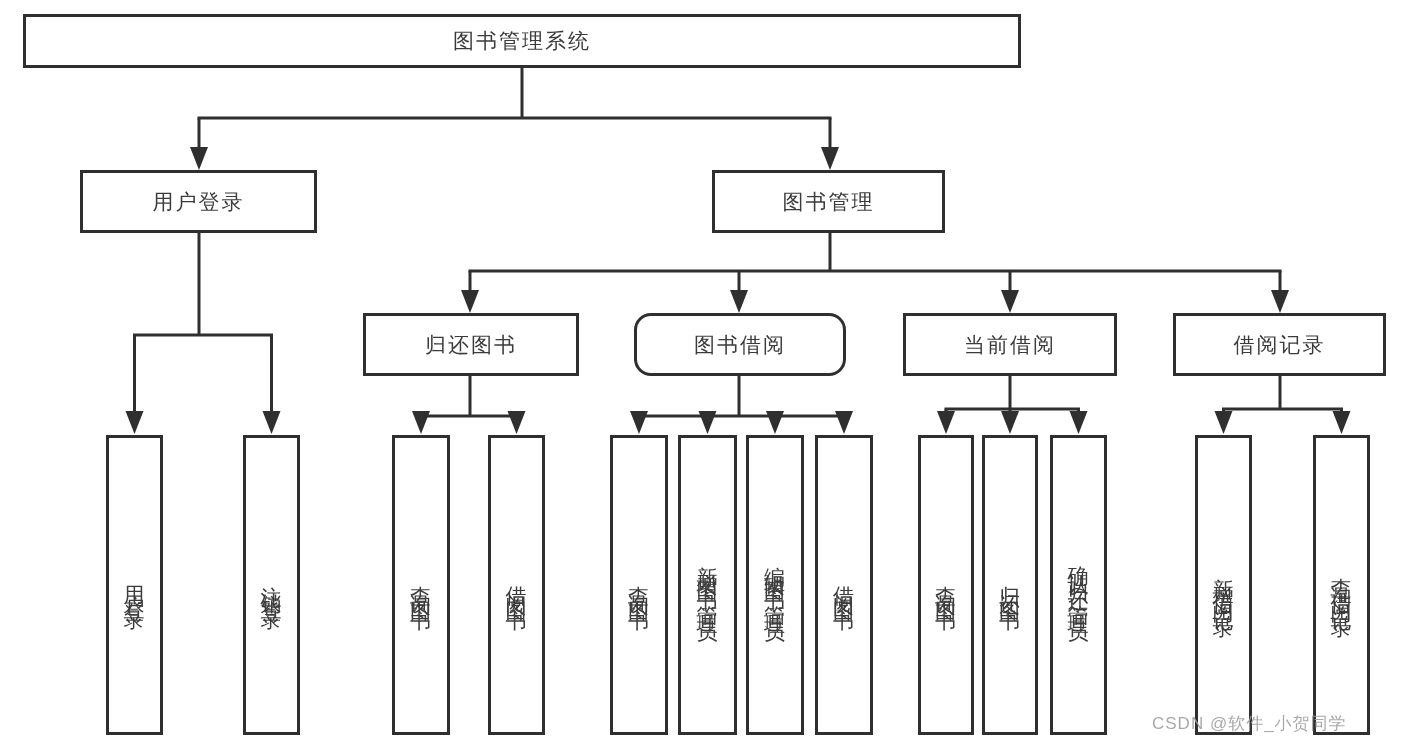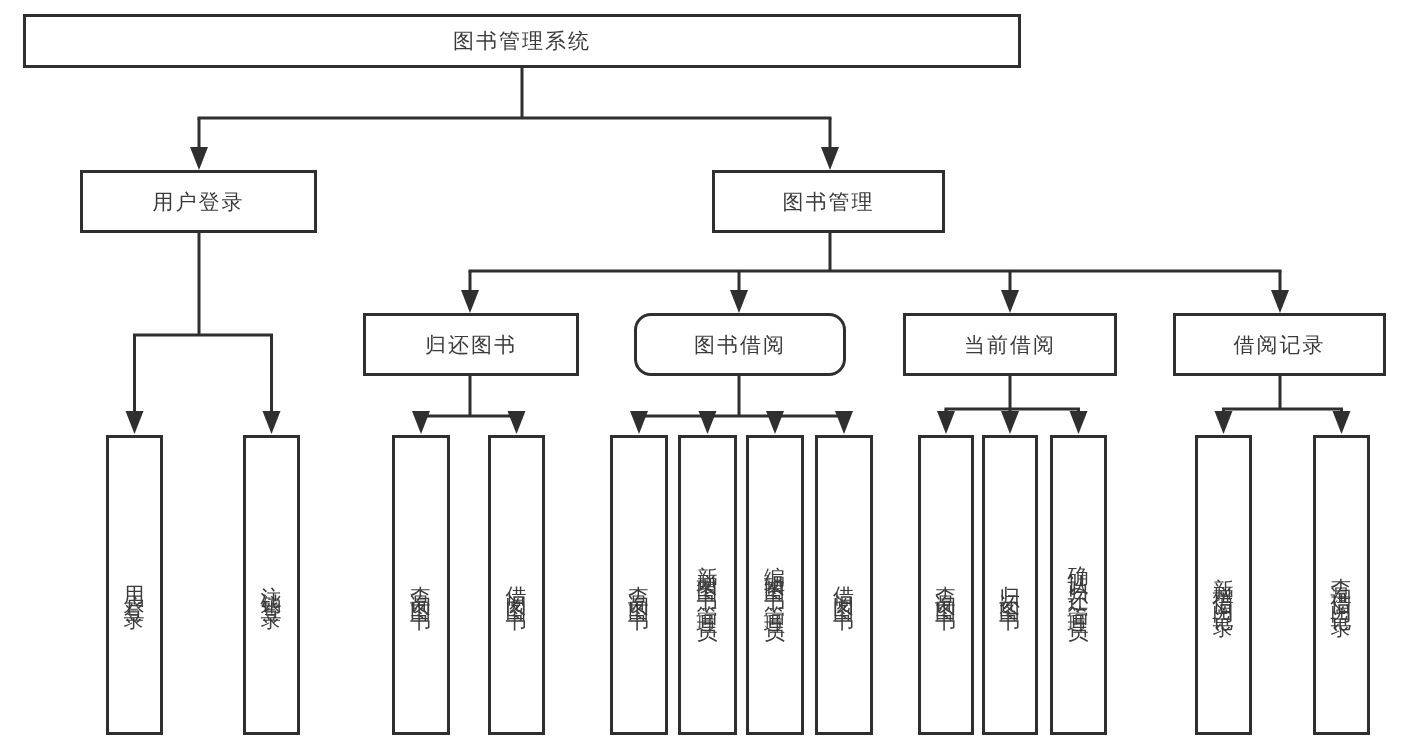--- a/index.html
+++ b/index.html
@@ -175,14 +175,15 @@
   <div class="node leaf" id="leaf-d3">
     <span class="vtext">确认归还（管理员）</span>
   </div>
   <div class="node leaf" id="leaf-e1">
     <span class="vtext">新增借阅记录</span>
   </div>
   <div class="node leaf" id="leaf-e2">
     <span class="vtext">查询借阅记录</span>
   </div>
 
+  <div class="watermark">CSDN @软件_小贺同学</div>
 
 </div>
 
 </body></html>

